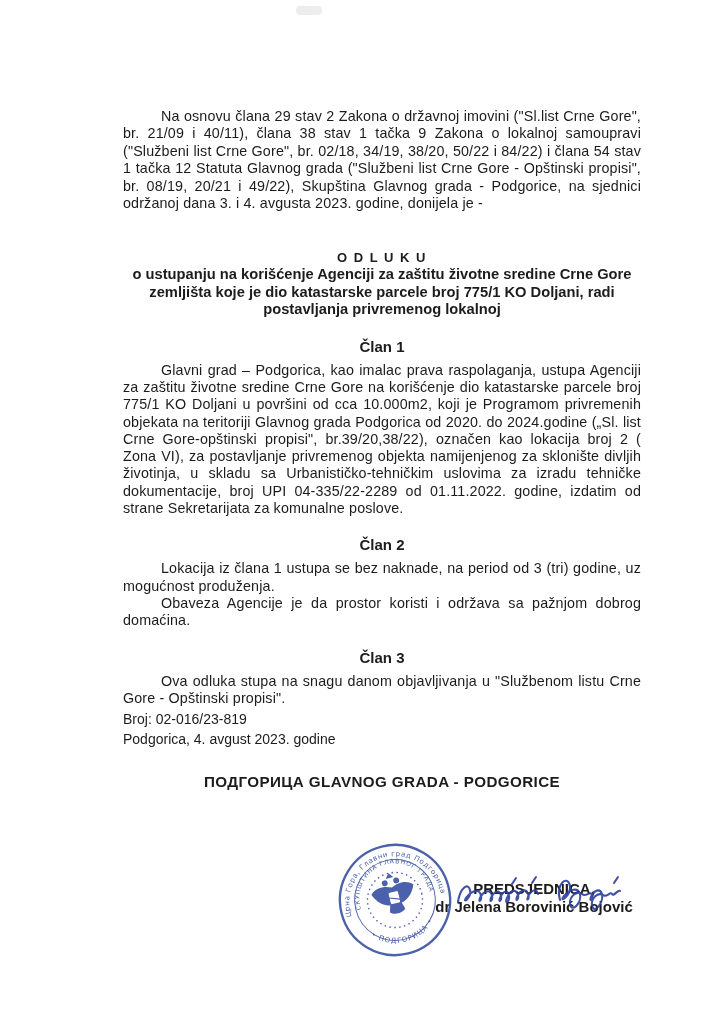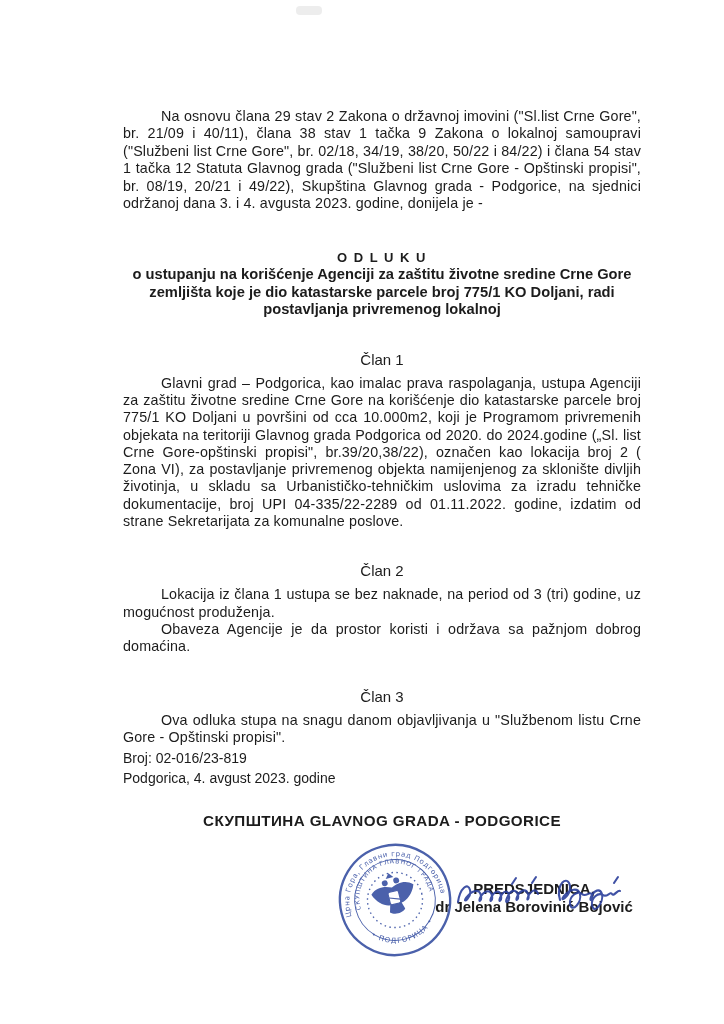--- a/index.html
+++ b/index.html
@@ -41,24 +41,24 @@
     letter-spacing: 1.5px;
   }
   .decree-subtitle {
     margin-top: 1px;
     text-align: center;
     font-weight: bold;
     font-size: 14.7px;
     line-height: 17.4px;
   }
   .article-heading {
-    margin-top: 32px;
+    margin-top: 19px;
     margin-bottom: 7px;
     text-align: center;
-    font-weight: normal;
+    font-weight: bold;
     font-size: 15px;
   }
   .para {
     font-size: 14.3px;
     line-height: 17.3px;
     text-align: justify;
     text-indent: 38px;
     letter-spacing: 0.15px;
   }
   .reference {
@@ -129,21 +129,21 @@
     <div class="para">Obaveza Agencije je da prostor koristi i održava sa pažnjom dobrog domaćina.</div>
 
     <div class="article-heading">Član 3</div>
     <div class="para">Ova odluka stupa na snagu danom objavljivanja u "Službenom listu Crne Gore - Opštinski propisi".</div>
 
     <div class="reference">
       <div>Broj: 02-016/23-819</div>
       <div>Podgorica, 4. avgust 2023. godine</div>
     </div>
 
-    <div class="issuer">СКУПШТИНА GLAVNOG GRADA - PODGORICE</div>
+    <div class="issuer">ПОДГОРИЦА GLAVNOG GRADA - PODGORICE</div>
   </div>
 
   <div class="signatory">
     <div>PREDSJEDNICA,</div>
     <div>dr Jelena Borovinić Bojović</div>
   </div>
 
   <svg class="stamp" viewBox="0 0 120 120" xmlns="http://www.w3.org/2000/svg" xmlns:xlink="http://www.w3.org/1999/xlink">
     <g stroke="#3c54a4" fill="none">
       <circle cx="60" cy="60" r="56" stroke-width="2.4"></circle>

